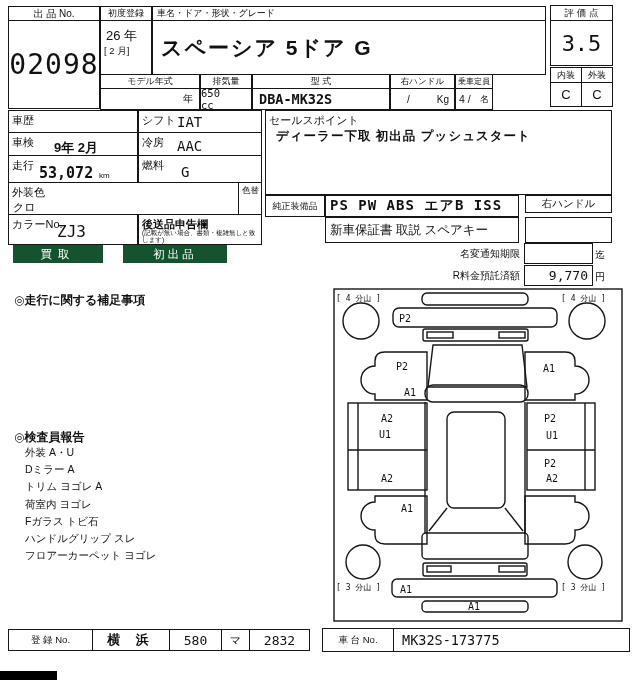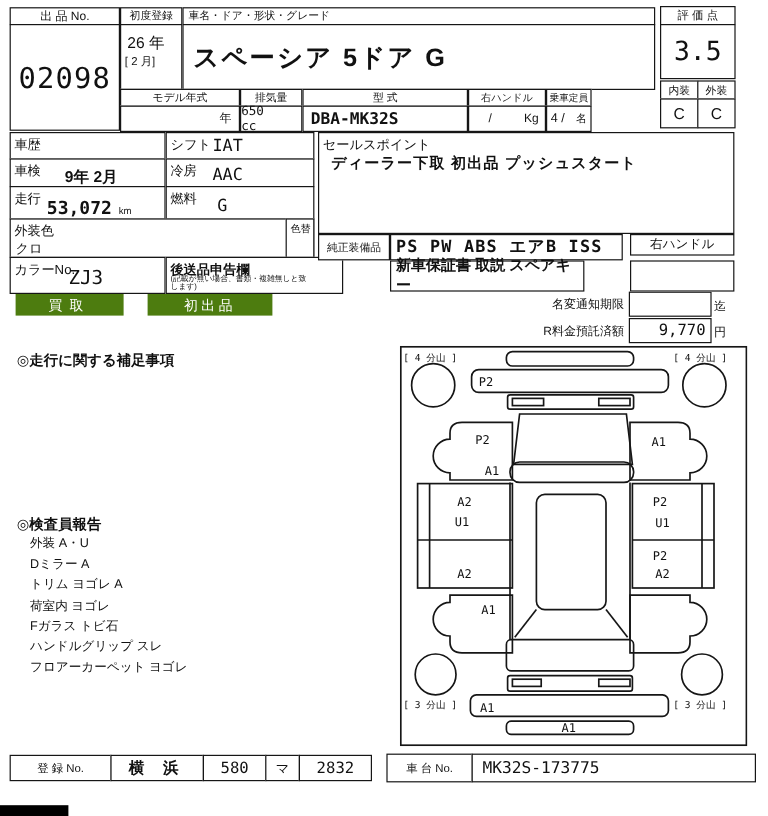--- a/index.html
+++ b/index.html
@@ -4,25 +4,25 @@
 <style>
   html,body{margin:0;padding:0;background:#e8e8e8}
   body{font-family:"Liberation Sans","DejaVu Sans",sans-serif;color:#111}
   #sheet{position:relative;width:640px;height:680px;background:#fff;overflow:hidden}
   .abs{position:absolute;box-sizing:border-box}
   .bx{position:absolute;box-sizing:border-box;border:1px solid #161616;background:#fff}
   .ctr{display:flex;align-items:center;justify-content:center;text-align:center}
   .fs8{font-size:8px}.fs85{font-size:8.5px}.fs9{font-size:9px}.fs95{font-size:9.5px}
   .fs10{font-size:10px}.fs105{font-size:10.5px}.fs11{font-size:11px}.fs125{font-size:12.5px}.fs13{font-size:13px}.fs135{font-size:13.5px}
   .fs14{font-size:14px}.fs15{font-size:15px}.fs16{font-size:16px}.fs21{font-size:21px}
-  .fs22{font-size:22px}.fs26{font-size:24px}
+  .fs22{font-size:22px}.fs26{font-size:28px}
   .mono{font-family:"DejaVu Sans Mono","Liberation Mono",monospace}
   .cell-lbl{position:absolute;top:2px;left:3px;font-size:11px;white-space:nowrap}
   .val{position:absolute;white-space:nowrap}
-  .badge{position:absolute;background:#4d7c0f;color:#fff;display:flex;align-items:center;justify-content:center;font-size:11.5px}
+  .badge{position:absolute;background:#14532d;color:#fff;display:flex;align-items:center;justify-content:center;font-size:11.5px}
   .rightlbl{position:absolute;text-align:right;font-size:10px;white-space:nowrap}
   .note{position:absolute;font-size:6.5px;line-height:7px;white-space:normal}
   .remark{position:absolute;font-size:12px;white-space:nowrap;font-weight:bold}
   .insp-item{height:17.2px;font-size:10.5px;white-space:nowrap}
   .flex-between{display:flex;align-items:center;justify-content:space-between}
   .flex-start{display:flex;align-items:center;justify-content:flex-start}
   .flex-end{display:flex;align-items:center;justify-content:flex-end}
   #damage-svg path,#damage-svg rect,#damage-svg circle,#damage-svg line{fill:none;stroke:#161616;stroke-width:1.4}
   #damage-svg .svg-code{font:10px "DejaVu Sans Mono","Liberation Mono",monospace;fill:#111;stroke:none}
   #damage-svg .svg-corner{font:8px "DejaVu Sans Mono","Liberation Mono",monospace;fill:#111;stroke:none}
@@ -105,33 +105,33 @@
     <span class="val fs11" style="left:4px;top:17px">クロ</span>
   </div>
   <div class="bx" style="left:238px;top:182px;width:24px;height:33px">
     <span class="abs fs85" style="left:3px;top:2px;white-space:nowrap">色替</span>
   </div>
 
   <div class="bx" style="left:8px;top:214px;width:130px;height:31px">
     <span class="cell-lbl fs95">カラーNo.</span>
     <span class="val fs16 mono" style="left:48px;top:7px">ZJ3</span>
   </div>
-  <div class="bx" style="left:138px;top:214px;width:148px;height:31px">
+  <div class="bx" style="left:138px;top:214px;width:124px;height:31px">
     <span class="cell-lbl fs85" style="font-weight:bold">後送品申告欄</span>
     <span class="note" style="left:3px;top:14px;width:118px">(記載が無い場合、書類・複雑無しと致します)</span>
   </div>
 
   <div class="bx" style="left:265px;top:110px;width:347px;height:85px">
     <span class="cell-lbl">セールスポイント</span>
     <span class="val fs125" style="left:10px;top:17px;letter-spacing:1px;font-weight:bold">ディーラー下取 初出品 プッシュスタート</span>
   </div>
   <div class="bx ctr fs9" style="left:265px;top:195px;width:60px;height:22px">純正装備品</div>
   <div class="bx flex-start fs14 mono" style="left:325px;top:195px;width:194px;height:22px;padding-left:4px;letter-spacing:1px;font-weight:bold">PS PW ABS エアB ISS</div>
   <div class="bx ctr fs105" style="left:525px;top:195px;width:87px;height:18px">右ハンドル</div>
-  <div class="bx flex-start fs125" style="left:325px;top:217px;width:162px;height:26px;padding-left:4px;font-weight:bold">新車保証書 取説 スペアキー</div>
+  <div class="bx flex-start fs125" style="left:325px;top:217px;width:194px;height:26px;padding-left:4px;font-weight:normal">新車保証書 取説 スペアキー</div>
   <div class="bx" style="left:525px;top:217px;width:87px;height:26px"></div>
 
   <div class="badge" style="left:13px;top:245px;width:90px;height:18px;letter-spacing:6px">買取</div>
   <div class="badge" style="left:123px;top:245px;width:104px;height:18px;letter-spacing:3px">初出品</div>
 
   <div class="rightlbl" style="left:420px;top:247px;width:100px">名変通知期限</div>
   <div class="bx" style="left:524px;top:243px;width:69px;height:21px"></div>
   <div class="abs fs10" style="left:595px;top:248px">迄</div>
 
   <div class="rightlbl" style="left:414px;top:269px;width:106px">R料金預託済額</div>

